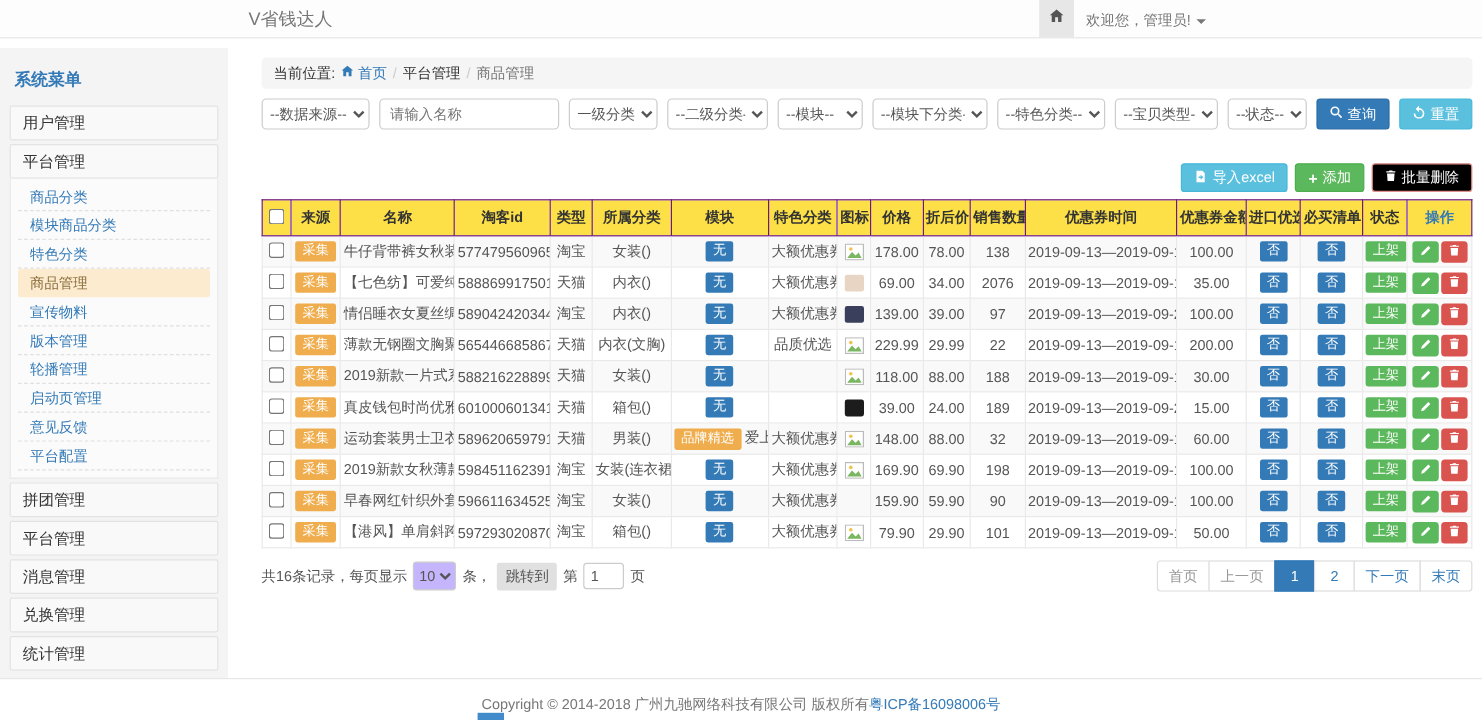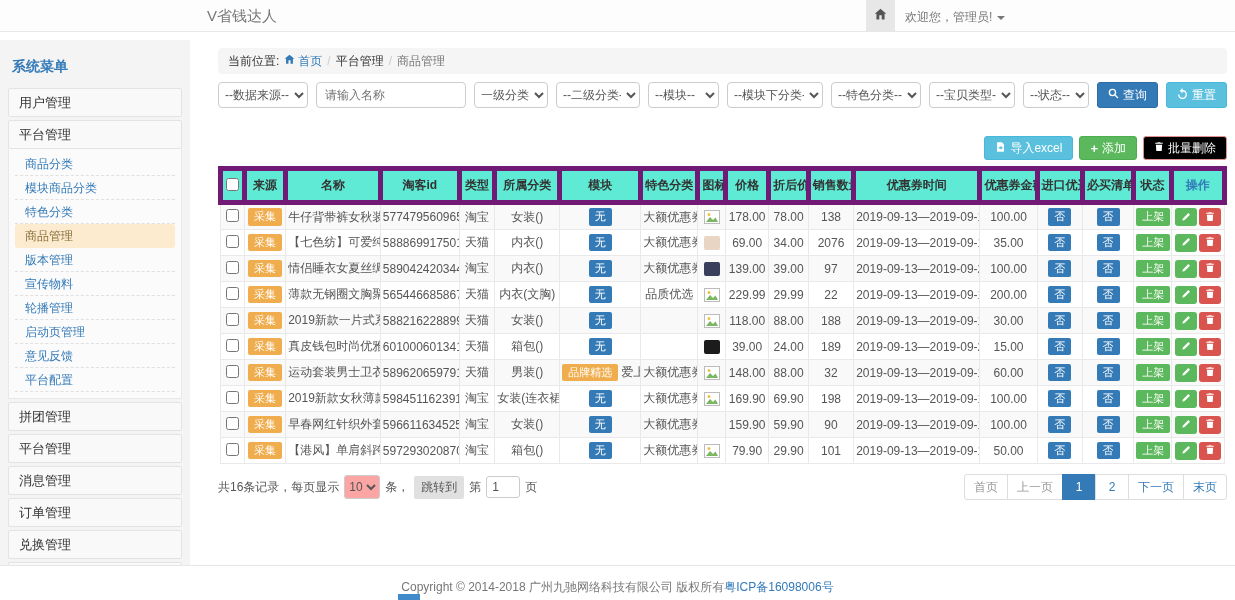--- a/index.html
+++ b/index.html
@@ -36,41 +36,41 @@
   .btn-primary { background:#337ab7; border-color:#2e6da4; }
   .btn-info { background:#5bc0de; border-color:#46b8da; }
   .btn-success { background:#5cb85c; border-color:#4cae4c; }
   .btn-danger-light { background:#000000; border-color:#e4918e; }
   .plus-glyph { font-weight:bold; font-size:13px; line-height:1; }
 
   .toolbar { display:flex; justify-content:flex-end; gap:6px; margin:28px 0 6px 0; }
   .toolbar .btn { height:24px; }
 
   .grid { width:100%; border-collapse:collapse; table-layout:fixed; font-size:12px; color:#555; }
-  .grid th { border:5px solid #701a75; padding:6px 2px; color:#333; font-weight:bold; text-align:center; white-space:nowrap; overflow:hidden; background:#5eead4; }
+  .grid th { border:1px solid #701a75; padding:6px 2px; color:#333; font-weight:bold; text-align:center; white-space:nowrap; overflow:hidden; background:#fde047; }
   .grid th.op-head { color:#337ab7; }
   .grid td { border:1px solid #e9e9e9; padding:3px 2px; text-align:center; white-space:nowrap; overflow:hidden; height:26px; vertical-align:middle; }
   .grid tbody tr:nth-child(odd) { background:#f9f9f9; }
   .tag { display:inline-block; padding:2px 6px; border-radius:2px; color:#fff; font-size:11px; line-height:1.2;text-align:right; }
   .tag-blue { background:#337ab7; }
   .tag-green { background:#5cb85c; cursor:pointer; }
   .tag-orange { background:#f0ad4e; }
   .tag-toggle { cursor:pointer; }
   .module-text { margin-left:3px; color:#555; }
   .op-btn { width:22px; height:18px; border:none; border-radius:3px; display:inline-flex; align-items:center; justify-content:center; cursor:pointer; margin:0 1px; }
   .op-edit { background:#5cb85c; }
   .op-del { background:#d9534f; }
   .imgicon { display:inline-block; width:16px; height:14px; vertical-align:middle; }
   .imgicon.photo-light { background:#e8d5c4; border-radius:2px; }
   .imgicon.photo-dark { background:#3a3f5c; border-radius:2px; }
   .imgicon.photo-black { background:#1c1c1c; border-radius:2px; }
 
   .pagerow { display:flex; justify-content:space-between; align-items:center; margin-top:10px; font-size:12px; color:#555; }
   .pageleft { display:flex; align-items:center; gap:5px; }
-  .perpage { height:24px; border:1px solid #ccc; border-radius:3px; font-size:12px; color:#555; background:#fca5a5; }
+  .perpage { height:24px; border:1px solid #ccc; border-radius:3px; font-size:12px; color:#555; background:#c4b5fd; }
   .jumpbtn { background:#e0e0e0; border:none; border-radius:2px; color:#555; font-size:12px; padding:3px 7px; cursor:pointer; }
   .jumpinput { width:34px; height:22px; border:1px solid #ccc; border-radius:3px; font-size:12px; color:#555; padding:0 5px; }
   .pager { display:flex; }
   .pg { min-width:34px; height:26px; padding:0 9px; border:1px solid #ddd; background:#fff; color:#337ab7; font-size:12px; display:inline-flex; align-items:center; justify-content:center; margin-left:-1px; cursor:pointer; }
   .pg:first-child { border-radius:3px 0 0 3px; margin-left:0; }
   .pg:last-child { border-radius:0 3px 3px 0; }
   .pg.disabled { color:#999; cursor:default; }
   .pg.active { background:#337ab7; border-color:#337ab7; color:#fff; }
 
   .footer { position:absolute; left:0; right:0; bottom:0; height:35px; background:#fff; border-top:1px solid #e7e7e7; text-align:center; padding-top:13px; font-size:12px; color:#777; }
@@ -99,31 +99,30 @@
   <aside class="sidebar">
     <div class="sidebar-title">系统菜单</div>
     <div id="sidebar-menu">
         <div class="menu-header">用户管理</div>
         <div class="menu-header">平台管理</div>
         <div class="submenu">
           <div class="submenu-item">商品分类</div>
           <div class="submenu-item">模块商品分类</div>
           <div class="submenu-item">特色分类</div>
           <div class="submenu-item active">商品管理</div>
+          <div class="submenu-item">宣传物料</div>
           <div class="submenu-item">版本管理</div>
-          <div class="submenu-item">宣传物料</div>
           <div class="submenu-item">轮播管理</div>
           <div class="submenu-item">启动页管理</div>
           <div class="submenu-item">意见反馈</div>
           <div class="submenu-item">平台配置</div>
         </div>
         <div class="menu-header">拼团管理</div>
         <div class="menu-header">平台管理</div>
         <div class="menu-header">消息管理</div>
-        <div class="menu-header">订单管理</div>
         <div class="menu-header">兑换管理</div>
         <div class="menu-header">统计管理</div>
       </div>
   </aside>
 
   <main class="main">
 
     <div class="breadcrumb">
       <span>当前位置:</span>
       <span class="link">

